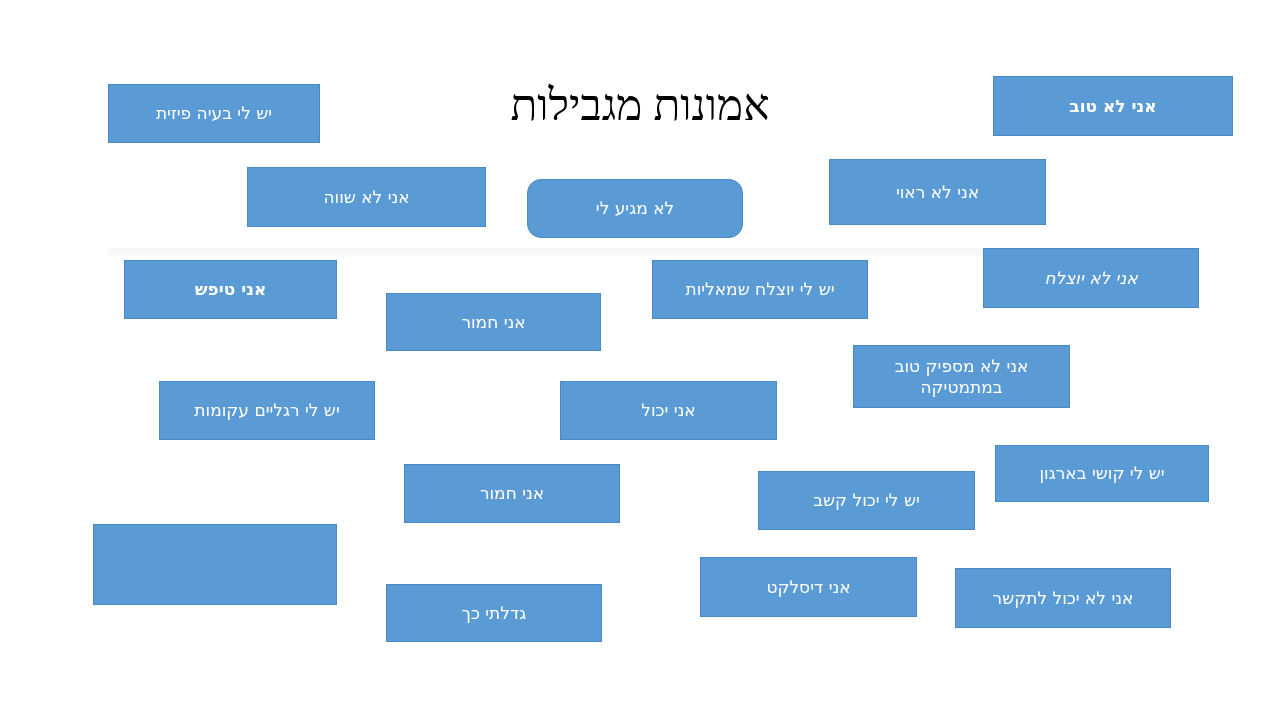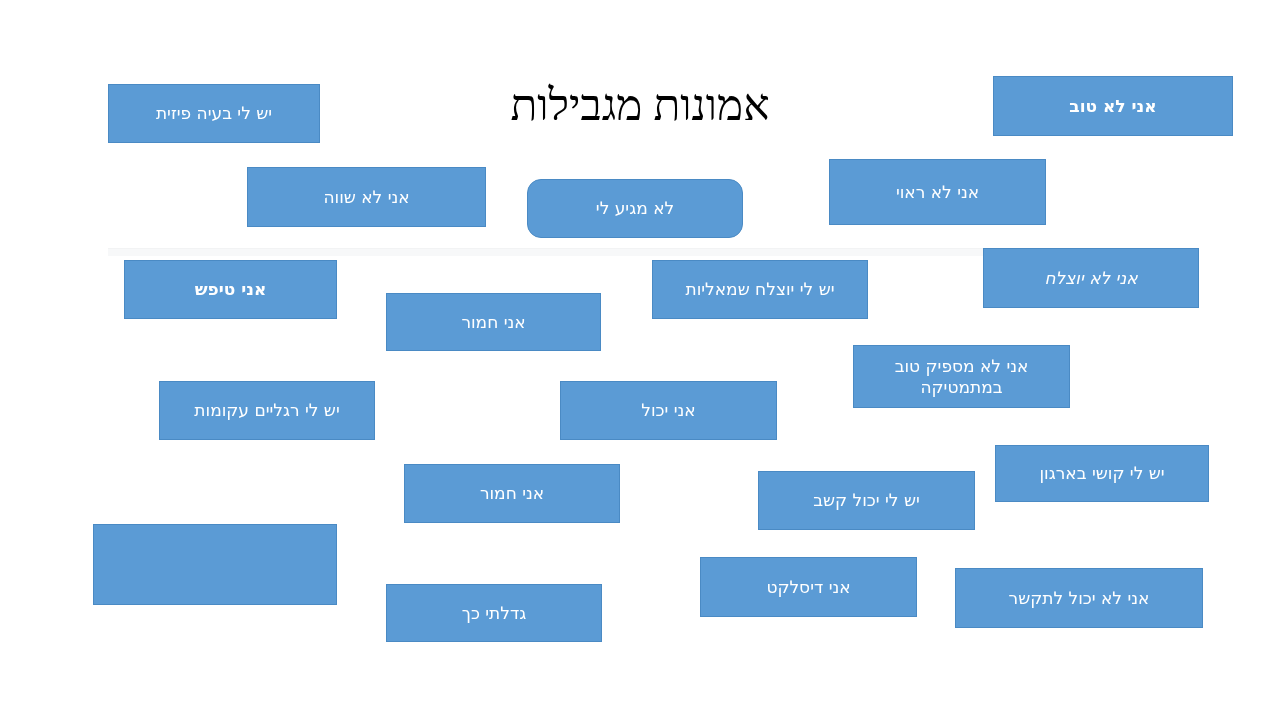--- a/index.html
+++ b/index.html
@@ -82,17 +82,17 @@
       <div class="belief-box" style="left: 386px; top: 293px; width: 215px; height: 58px;">אני חמור</div>
       <div class="belief-box" style="left: 853px; top: 345px; width: 217px; height: 63px;">אני לא מספיק טוב
 במתמטיקה</div>
       <div class="belief-box" style="left: 159px; top: 381px; width: 216px; height: 59px;">יש לי רגליים עקומות</div>
       <div class="belief-box" style="left: 560px; top: 381px; width: 217px; height: 59px;">אני יכול</div>
       <div class="belief-box" style="left: 995px; top: 425px; width: 214px; height: 57px; margin-top: 20px;">יש לי קושי בארגון</div>
       <div class="belief-box" style="left: 404px; top: 464px; width: 216px; height: 59px;">אני חמור</div>
       <div class="belief-box" style="left: 758px; top: 471px; width: 217px; height: 59px;">יש לי יכול קשב</div>
       <div class="belief-box" style="left: 93px; top: 524px; width: 244px; height: 81px;"></div>
       <div class="belief-box" style="left: 667px; top: 557px; width: 217px; height: 60px; margin-left: 33px;">אני דיסלקט</div>
-      <div class="belief-box" style="left: 955px; top: 568px; width: 248px; height: 60px;">אני לא יכול לתקשר</div>
+      <div class="belief-box" style="left: 955px; top: 568px; width: 216px; height: 60px;">אני לא יכול לתקשר</div>
       <div class="belief-box" style="left: 386px; top: 584px; width: 216px; height: 58px;">גדלתי כך</div>
     </div>
 
 </div>
 
 </body></html>

